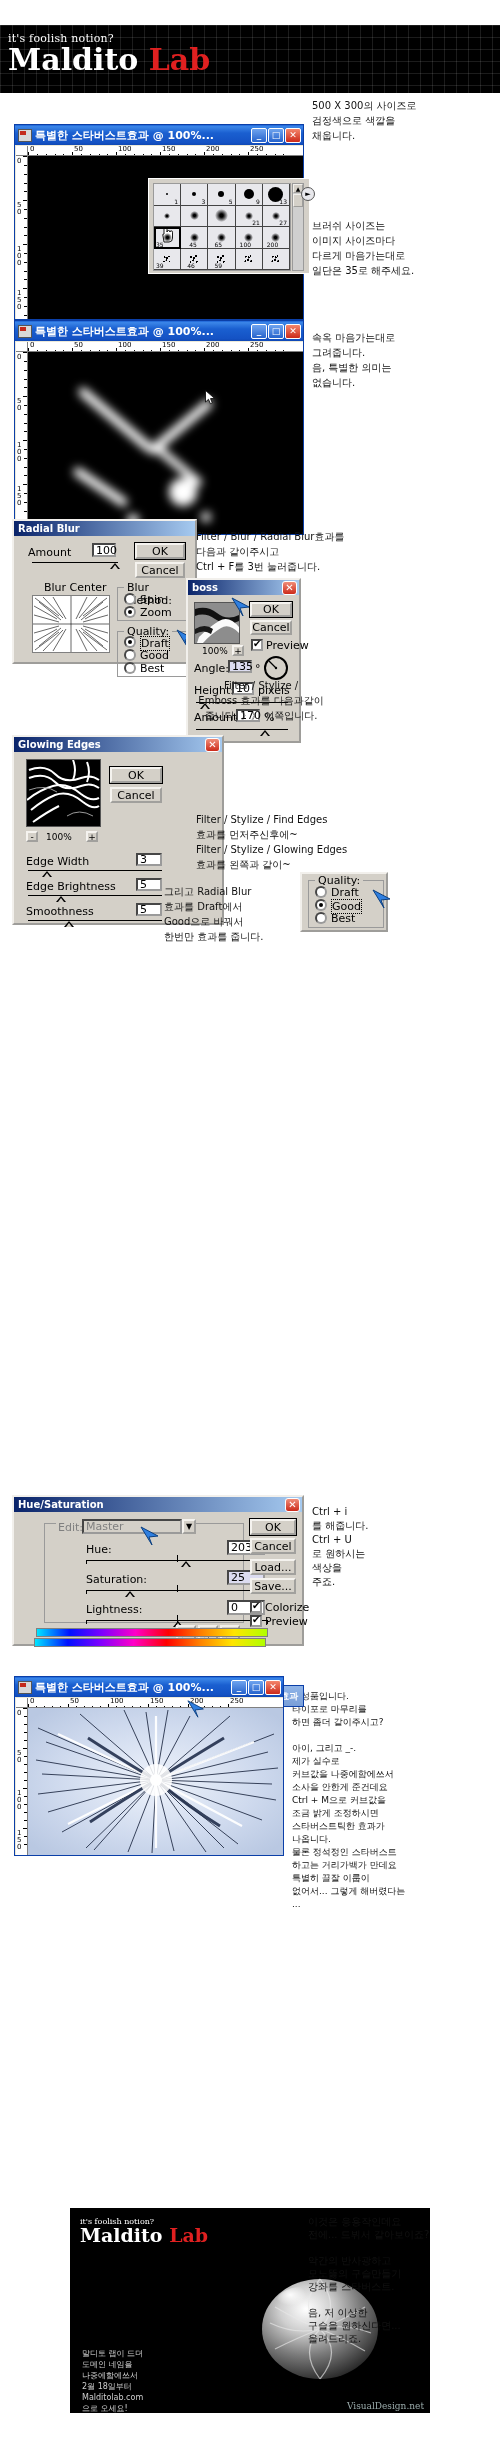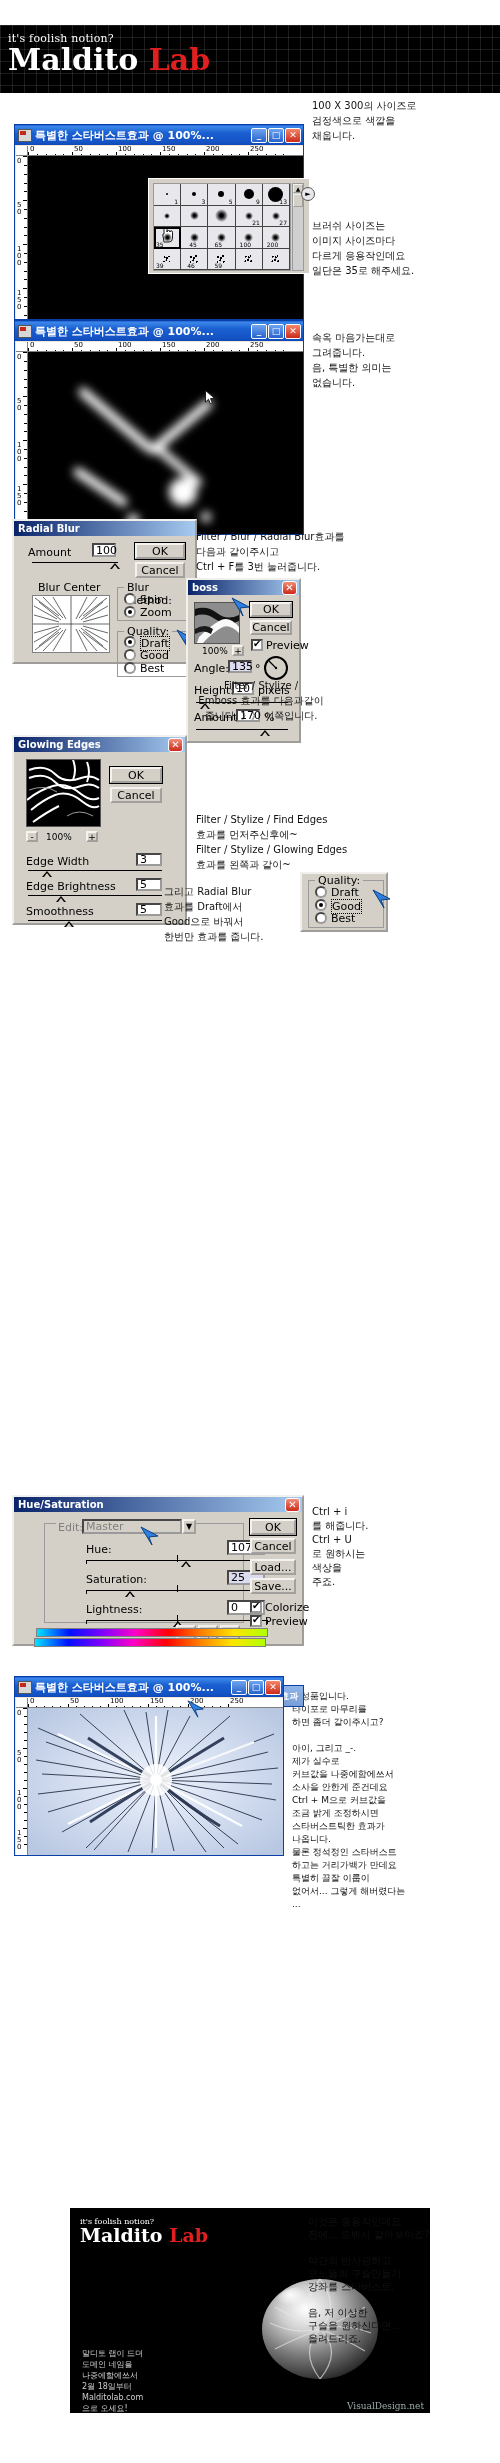--- a/index.html
+++ b/index.html
@@ -307,29 +307,29 @@
   </div>
 
   <div class="abs" style="left:152px; top:8px; width:14px; height:14px; border:1px solid #555; border-radius:50%; background:#e8e8ec; display:flex; align-items:center; justify-content:center; font-size:7px;">►</div>
 
   <svg class="abs" style="left:12px; top:48px;" width="13" height="16" viewBox="0 0 13 16">
     <path d="M3 15 L2 9 Q1 7 3 7 L3 2 Q3 0.5 4.5 0.5 Q6 0.5 6 2 L6 5 Q6 3.5 7.5 3.5 Q9 3.5 9 5 Q9 3.8 10.2 3.8 Q11.5 3.8 11.5 5.2 L11.5 11 Q11.5 15 8 15 Z" fill="#fff" stroke="#000" stroke-width="0.9"></path>
   </svg>
 </div>
 
 <div class="note kr" style="left:312px; top:98px; width:180px;">
-  <span class="txtline">100 X 300의 사이즈로</span>
+  <span class="txtline">500 X 300의 사이즈로</span>
   <span class="txtline">검정색으로 색깔을</span>
   <span class="txtline">채웁니다.</span>
 </div>
 
 <div class="note kr" style="left:312px; top:218px; width:180px;">
   <span class="txtline">브러쉬 사이즈는</span>
   <span class="txtline">이미지 사이즈마다</span>
-  <span class="txtline">다르게 응용작인데요</span>
+  <span class="txtline">다르게 마음가는대로</span>
   <span class="txtline">일단은 35로 해주세요.</span>
 </div>
 
 <div class="xpwin" style="left:14px; top:320px; width:290px; height:215px;">
   <div class="tb">
     <span class="ic psicon"></span>
     <span class="ttl">특별한 스타버스트효과 @ 100%...</span>
     <span class="xpbtns">
       <span class="xpb">_</span>
       <span class="xpb">□</span>
@@ -441,21 +441,21 @@
   <div class="btn98 def" style="left:121px; top:22px; width:50px; height:16px;">OK</div>
   <div class="btn98" style="left:121px; top:41px; width:50px; height:16px;">Cancel</div>
 
   <div class="slider" style="left:18px; top:41px; width:86px; height:10px;">
     <div class="trk"></div>
     <div class="thumb" style="left:78px;">
         <i></i>
       </div>
   </div>
 
-  <div class="lbl98" style="left:24px; top:60px;text-align:center;">Blur Center</div>
+  <div class="lbl98" style="left:30px; top:60px;text-align:center;">Blur Center</div>
   <div class="abs" style="left:18px; top:74px; width:78px; height:58px; background:#fff; border:1px solid #808080;">
     <svg width="76" height="56" viewBox="0 0 76 56">
       <g stroke="#000" stroke-width="0.6">
         <line x1="38" y1="0" x2="38" y2="56"></line>
           <line x1="0" y1="28" x2="76" y2="28"></line>
         <line x1="2" y1="2" x2="26" y2="20"></line>
           <line x1="10" y1="1" x2="30" y2="22"></line>
           <line x1="20" y1="1" x2="33" y2="23"></line>
         <line x1="1" y1="10" x2="24" y2="23"></line>
           <line x1="1" y1="19" x2="26" y2="26"></line>
@@ -566,21 +566,21 @@
 <svg class="abs" style="left:231px; top:596px;" width="22" height="22" viewBox="0 0 22 22">
   <path d="M1 2 L18 11 L9 12 L12 20 Z" fill="#2f7fe0" stroke="#0b3f80" stroke-width="1"></path>
 </svg>
 
 <div class="note kr" style="left:196px; top:678px; width:130px;text-align:center;">
   <span class="txtline">Filter / Stylize /</span>
   <span class="txtline">Emboss 효과를 다음과같이</span>
   <span class="txtline">줍니다. 》》 이쪽입니다.</span>
 </div>
 
-<div class="dlg98" style="left:12px; top:735px; width:175px; height:190px;">
+<div class="dlg98" style="left:12px; top:735px; width:212px; height:190px;">
   <div class="tb98">
     <span class="ttl">Glowing Edges</span>
     <span class="xcloseRed">✕</span>
   </div>
   <div class="abs" style="left:12px; top:22px; width:75px; height:68px; background:#000; border:1px solid #555; overflow:hidden;">
     <svg width="73" height="66" viewBox="0 0 73 66">
       <rect width="73" height="66" fill="#000"></rect>
       <g stroke="#fff" fill="none" stroke-width="2">
         <path d="M2 10 Q18 4 28 14 Q38 24 54 18 Q64 14 72 20"></path>
         <path d="M2 18 Q18 12 28 22 Q38 32 54 26 Q64 22 72 28"></path>
@@ -666,21 +666,21 @@
     <span class="xcloseRed">✕</span>
   </div>
 
   <div class="grp98" style="left:30px; top:26px; width:200px; height:100px;"></div>
 
   <div class="lbl98" style="left:42px; top:24px; background:#d4d0c8; padding:0 2px; color:#808080;">Edit:</div>
   <div class="fld98" style="left:68px; top:22px; width:100px; height:15px; background:#d4d0c8; color:#808080;">Master</div>
   <div class="btn98" style="left:168px; top:22px; width:14px; height:15px; font-size:8px;">▼</div>
 
   <div class="lbl98" style="left:72px; top:46px;">Hue:</div>
-  <div class="fld98" style="left:213px; top:43px; width:38px; height:15px;">107</div>
+  <div class="fld98" style="left:213px; top:43px; width:38px; height:15px;">203</div>
   <div class="slider" style="left:72px; top:63px; width:182px; height:10px;">
     <div class="trk"></div>
       <div class="end" style="left:0;"></div>
       <div class="end" style="right:0;"></div>
       <div class="mid" style="left:91px; height:7px; top:-5px;"></div>
     <div class="thumb" style="left:95px;">
         <i></i>
       </div>
   </div>
 

